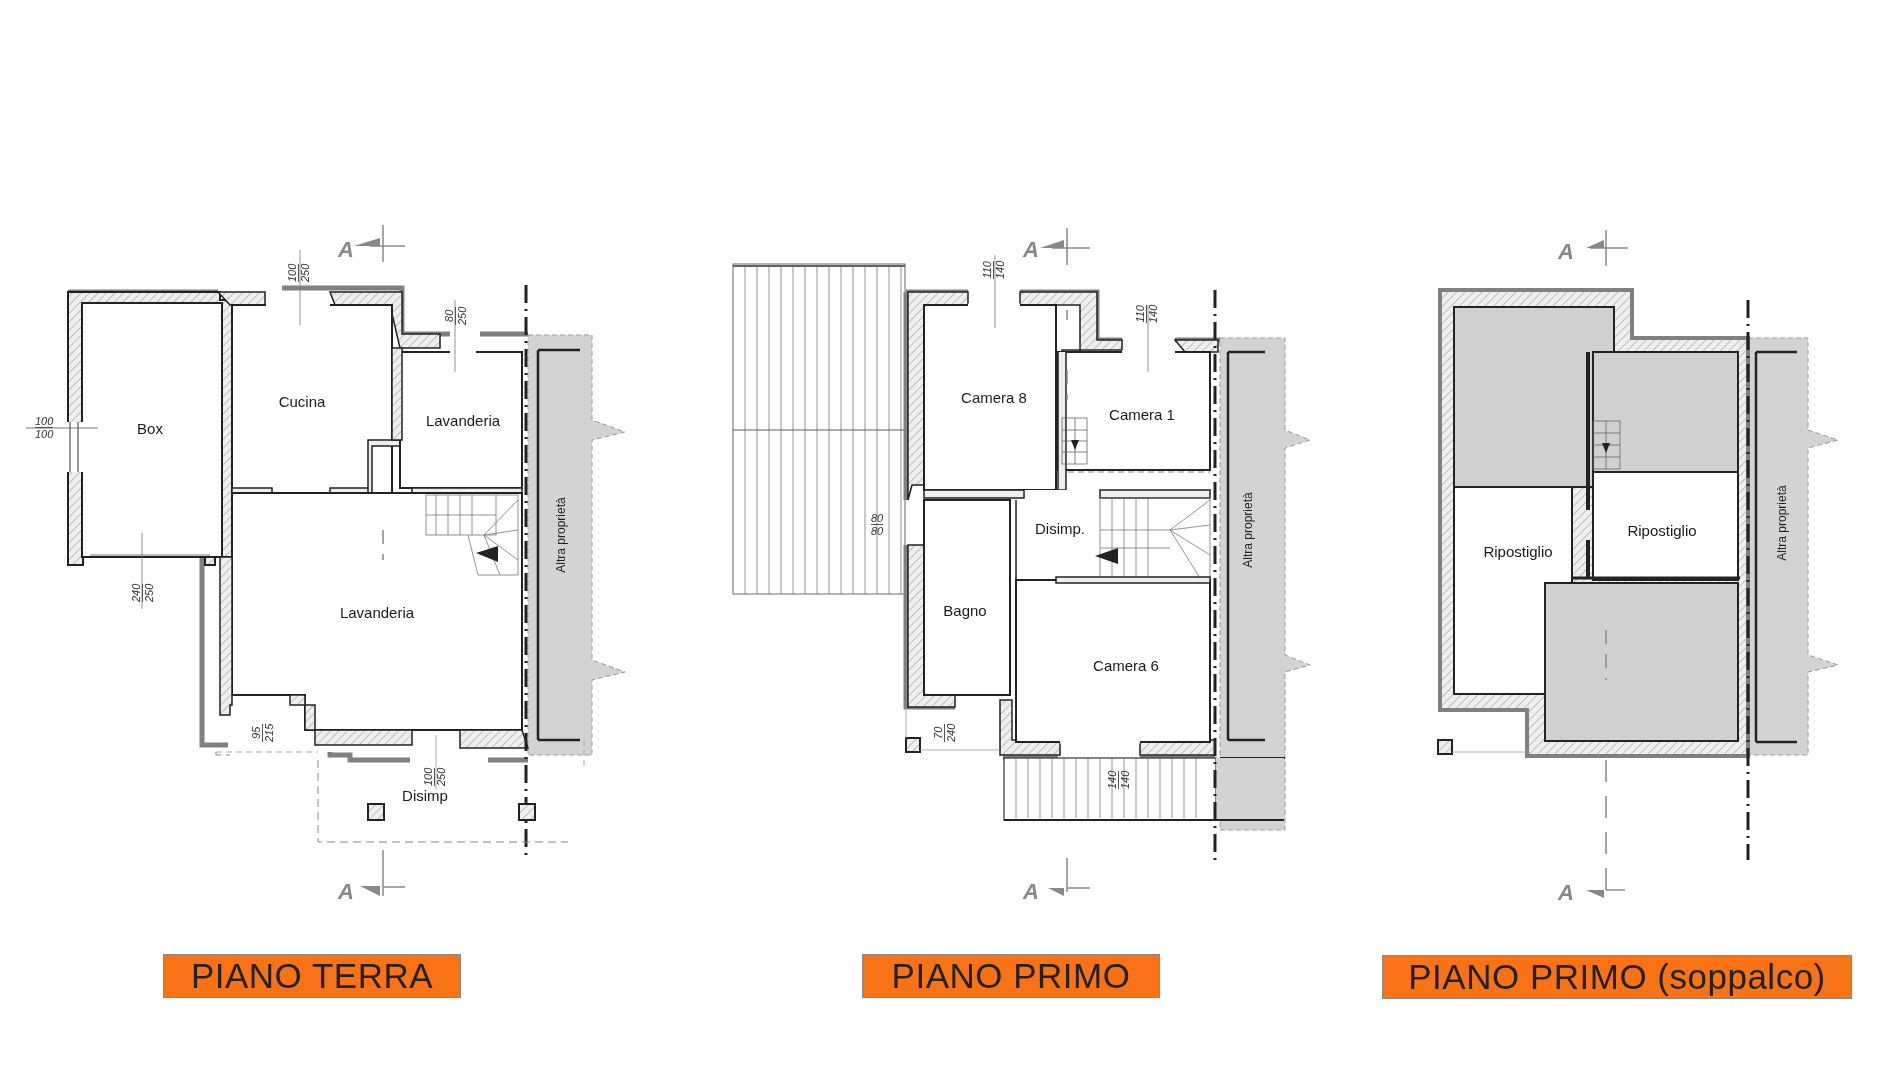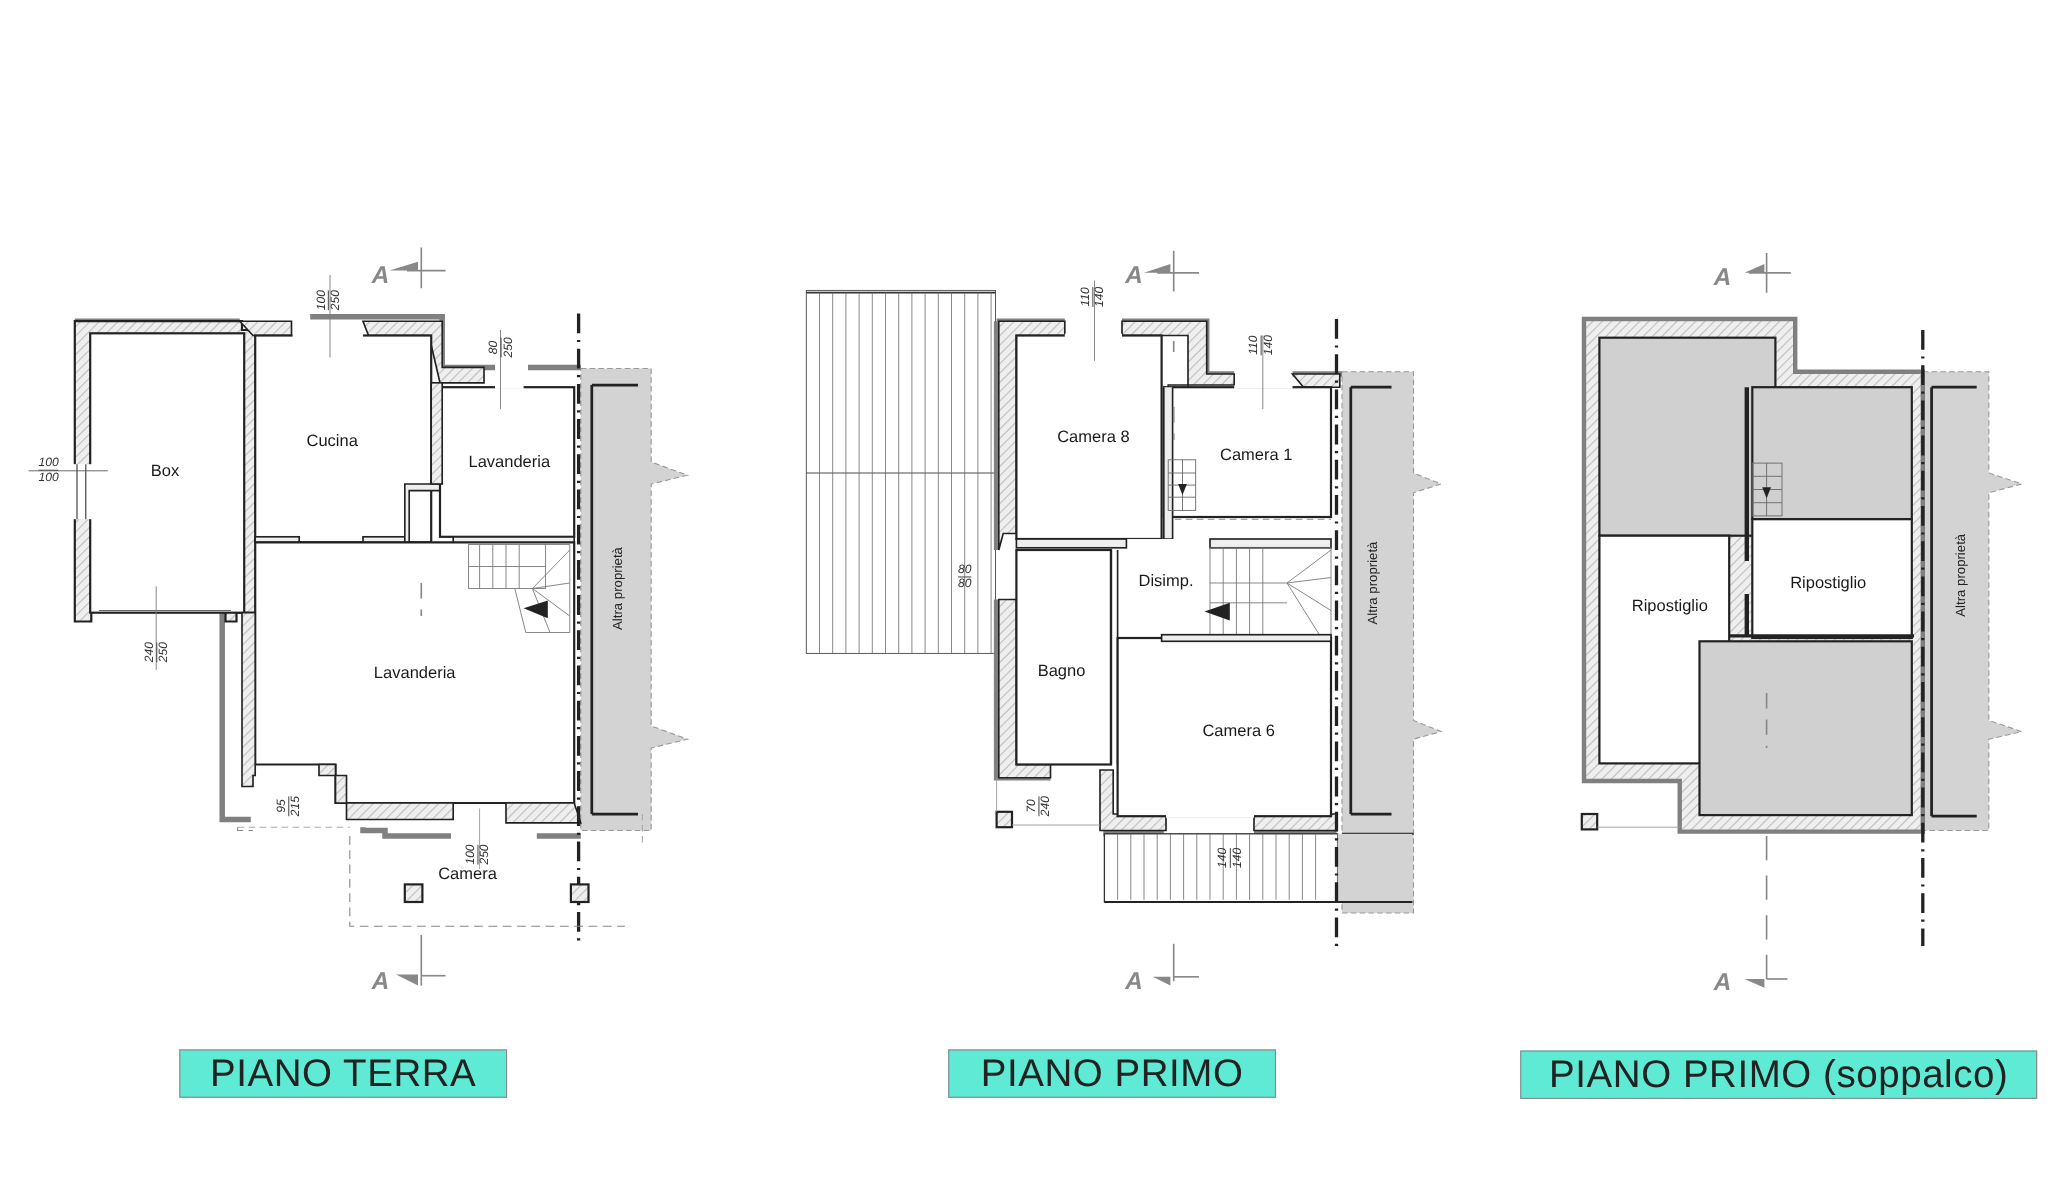--- a/index.html
+++ b/index.html
@@ -6,21 +6,21 @@
   body { width: 1880px; height: 1079px; position: relative; overflow: hidden;
          font-family: "Liberation Sans", sans-serif; color: #222; }
   svg.plan { position: absolute; left: 0; top: 0; }
   .lbl { position: absolute; font-size: 15px; color: #1a1a1a; white-space: nowrap; transform: translate(-50%, -50%); }
   .dim { position: absolute; font-size: 11px; font-style: italic; color: #333; white-space: nowrap; line-height: 12px; }
   .dim.rot { transform: rotate(-90deg); transform-origin: left top; }
   .dim span { display: block; text-align: center; }
   .dim .sep { border-top: 1px solid #555; }
   .sec { position: absolute; font-size: 22px; font-style: italic; font-weight: bold; color: #888; transform: translate(-50%, -50%); }
   .vert { position: absolute; font-size: 12px; color: #222; transform: translate(-50%, -50%) rotate(-90deg); white-space: nowrap; }
-  .title-box { position: absolute; border: 1px solid #888; background: #5eead4; font-size: 35px; color: #222;
+  .title-box { position: absolute; border: 1px solid #888; background: #f97316; font-size: 35px; color: #222;
                display: flex; align-items: center; justify-content: center; white-space: nowrap; letter-spacing: 0.5px; }
 </style>
 </head>
 <body>
 
 <svg class="plan" width="1880" height="1079" viewBox="0 0 1880 1079" xmlns="http://www.w3.org/2000/svg">
   <defs>
     <pattern id="hatch" width="6" height="6" patternUnits="userSpaceOnUse" patternTransform="rotate(45)">
       <rect width="6" height="6" fill="#efefef"></rect>
       <line x1="0" y1="0" x2="0" y2="6" stroke="#bdbdbd" stroke-width="2"></line>
@@ -256,21 +256,21 @@
     <line x1="1606" y1="760" x2="1606" y2="890" stroke="#888" stroke-width="1.5" stroke-dasharray="22,14"></line>
     <line x1="1606" y1="890" x2="1625" y2="890" stroke="#888" stroke-width="1.5"></line>
     <polygon points="1586,890 1604,890 1604,898" fill="#888"></polygon>
   </g>
 </svg>
 
 <div class="lbl" style="left:150px;top:428px">Box</div>
 <div class="lbl" style="left:302px;top:401px">Cucina</div>
 <div class="lbl" style="left:463px;top:420px">Lavanderia</div>
 <div class="lbl" style="left:377px;top:612px">Lavanderia</div>
-<div class="lbl" style="left:425px;top:795px">Camera</div>
+<div class="lbl" style="left:425px;top:795px">Disimp</div>
 
 <div class="lbl" style="left:994px;top:397px">Camera 8</div>
 <div class="lbl" style="left:1142px;top:414px">Camera 1</div>
 <div class="lbl" style="left:1060px;top:528px">Disimp.</div>
 <div class="lbl" style="left:965px;top:610px">Bagno</div>
 <div class="lbl" style="left:1126px;top:665px">Camera 6</div>
 
 <div class="lbl" style="left:1518px;top:551px">Ripostiglio</div>
 <div class="lbl" style="left:1662px;top:530px">Ripostiglio</div>
 

